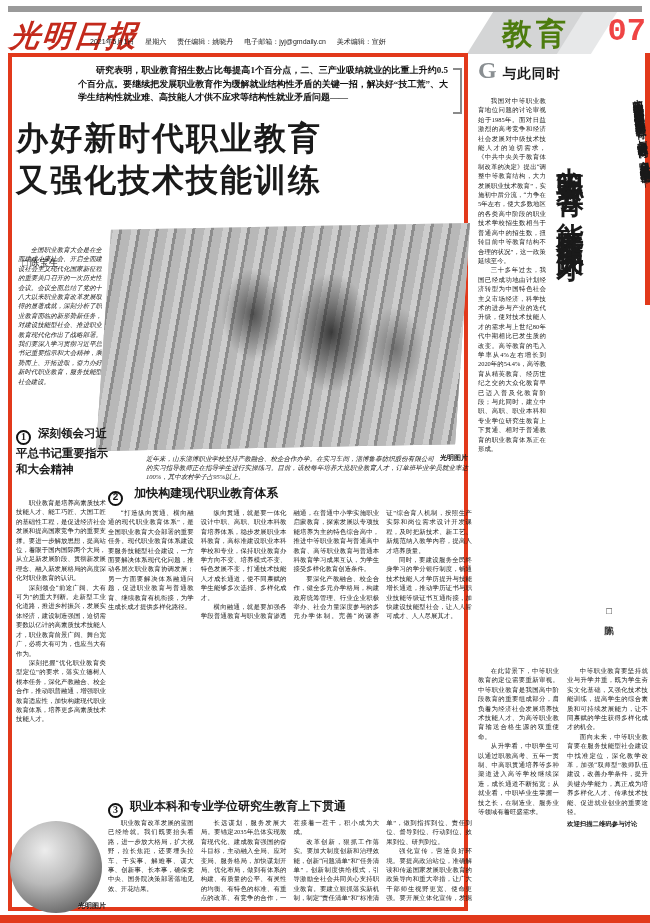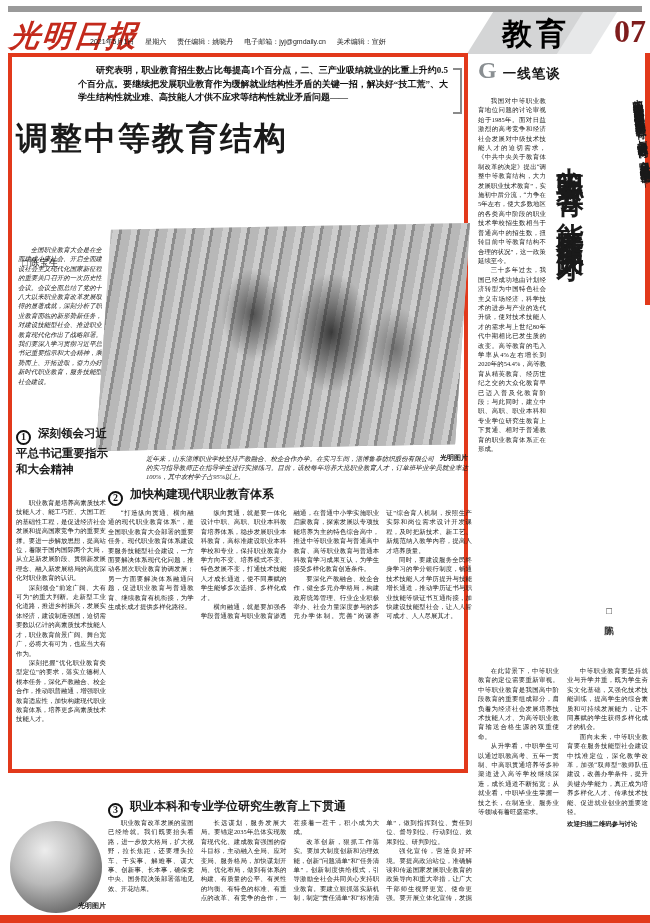--- a/index.html
+++ b/index.html
@@ -18,28 +18,28 @@
   }
   .dateline { position:absolute; left:90px; top:37px; font-size:7px; color:#222; white-space:nowrap;
     font-family:"Liberation Sans","DejaVu Sans",sans-serif; }
   .dateline span { margin-right:9px; }
   .ribbon { position:absolute; left:452px; top:12px; width:198px; height:44px; }
   .ribbon .band1 { position:absolute; left:28px; top:0; width:110px; height:42px;
     background:#d4d5d6; transform:skewX(-32deg); }
   .ribbon .band2 { position:absolute; left:118px; top:0; width:34px; height:42px;
     background:#e7e8e9; transform:skewX(-32deg); }
   .ribbon .section-name { position:absolute; left:50px; top:2px; font-size:30px; font-weight:900;
-    color:#000000; letter-spacing:4px; }
+    color:#4d7c0f; letter-spacing:4px; }
   .ribbon .pageno { position:absolute; right:4px; top:1px; font-size:32px; font-weight:bold;
-    color:#7f1d1d; font-family:Liberation Serif, serif; }
+    color:#ef4444; font-family:Liberation Mono, monospace; }
   .right-strip { position:absolute; left:645px; top:53px; width:5px; height:252px; background:#e2391b; }
   .bottom-bar { position:absolute; left:0; top:915px; width:650px; height:8px; background:#e2391b; }
 
   
-  .main-box { position:absolute; left:8px; top:53px; width:460px; height:720px;
+  .main-box { position:absolute; left:8px; top:53px; width:460px; height:858px;
     border:4px solid #e2391b; background:#fff; }
   .standfirst { position:absolute; left:66px; top:7px; width:370px; font-size:9px; font-weight:bold;
     line-height:13.5px; text-align:justify; text-indent:2em; color:#111; }
   .bracket { position:absolute; left:441px; top:11px; width:9px; height:46px;
     border-top:2px solid #8a8a8a; border-right:2px solid #8a8a8a; border-bottom:2px solid #8a8a8a; }
   .headline { position:absolute; left:4px; top:60px; font-size:32px; font-weight:900;
     letter-spacing:2px; line-height:42px; white-space:nowrap; }
   .byline-main { position:absolute; left:10px; top:156px; font-size:9.5px;margin-top:44px; }
   .intro { position:absolute; left:6px; top:188px; width:84px; height:182px; font-size:6.4px;
     font-style:italic; line-height:9.2px; text-align:justify; overflow:hidden; }
@@ -56,21 +56,21 @@
   }
   .caption { position:absolute; left:134px; top:397px; width:322px; font-size:6.5px;
     font-style:italic; line-height:9px; text-align:justify; }
   .caption .credit { float:right; font-style:normal; font-weight:bold; font-size:7px; margin-left:6px; }
 
   .sec-header { position:absolute; font-weight:800; line-height:16px; }
   .sec-badge { display:inline-flex; width:15px; height:15px; border:2px solid #111; border-radius:50%;
     align-items:center; justify-content:center; font-size:10px; font-weight:900; margin-right:4px;
     vertical-align:-3px; }
   .sec1-h { left:4px; top:368px; width:100px; font-size:11.5px;font-family:Liberation Serif, serif; }
-  .sec2-h { left:96px; top:429px; width:320px; font-size:12px; }
+  .sec2-h { left:96px; top:429px; width:320px; font-size:12px;font-family:Liberation Mono, monospace; }
   .sec3-h { left:96px; top:741px; width:330px; font-size:12px; }
 
   .bodytext { font-size:6.4px; line-height:9.4px; text-align:justify; overflow:hidden; }
   .bodytext p { text-indent:2em; }
   .sec1-body { position:absolute; left:4px; top:441px; width:90px; height:322px; }
   .sec2-body { position:absolute; left:96px; top:451px; width:364px; height:286px;
     column-count:4; column-gap:7px; }
   .sec3-body { position:absolute; left:96px; top:761px; width:364px; height:92px;
     column-count:4; column-gap:7px; }
 
@@ -120,21 +120,22 @@
   </div>
 
   <div class="right-strip"></div>
 
   <section class="main-box">
 
     <p class="standfirst">研究表明，职业教育招生数占比每提高1个百分点，二、三产业吸纳就业的比重上升约0.5个百分点。要继续把发展职业教育作为缓解就业结构性矛盾的关键一招，解决好“技工荒”、大学生结构性就业难、高技能人才供不应求等结构性就业矛盾问题——</p>
     <div class="bracket"></div>
 
     <div class="headline">
-      <div>调整中等教育结构</div>
+      <div>办好新时代职业教育</div>
+      <div>又强化技术技能训练</div>
     </div>
 
     <div class="byline-main">□ 陈宝生</div>
 
     <div class="intro bodytext">
       <p>全国职业教育大会是在全面建成小康社会、开启全面建设社会主义现代化国家新征程的重要关口召开的一次历史性会议。会议全面总结了党的十八大以来职业教育改革发展取得的显著成就，深刻分析了职业教育面临的新形势新任务，对建设技能型社会、推进职业教育现代化作出了战略部署。我们要深入学习贯彻习近平总书记重要指示和大会精神，乘势而上、开拓进取，奋力办好新时代职业教育，服务技能型社会建设。</p>
     </div>
 
     <div class="photo"></div>
 
@@ -179,21 +180,21 @@
 
     <div class="circle-photo"></div>
     <div class="photo2-credit">光明图片</div>
 
   </section>
 
   <aside>
 
     <div class="sb-header">
       <span class="sb-logo">G</span>
-      <span class="sb-title">一线笔谈</span>
+      <span class="sb-title">与此同时</span>
     </div>
 
     <div class="sb-topcol bodytext">
       <p>我国对中等职业教育地位问题的讨论审视始于1985年。面对日益激烈的高考竞争和经济社会发展对中级技术技能人才的迫切需求，《中共中央关于教育体制改革的决定》提出“调整中等教育结构，大力发展职业技术教育”，实施初中后分流，“力争在5年左右，使大多数地区的各类高中阶段的职业技术学校招生数相当于普通高中的招生数，扭转目前中等教育结构不合理的状况”，这一政策延续至今。</p>
       <p>三十多年过去，我国已经成功地由计划经济转型为中国特色社会主义市场经济，科学技术的进步与产业的迭代升级，使对技术技能人才的需求与上世纪80年代中期相比已发生质的改变。高等教育的毛入学率从4%左右增长到2020年的54.4%，高等教育从精英教育、经历世纪之交的大众化教育早已迈入普及化教育阶段；与此同时，建立中职、高职、职业本科和专业学位研究生教育上下贯通、相对于普通教育的职业教育体系正在形成。</p>
     </div>
 
     <div class="sb-subtitle">中等职业教育是我国高中阶段与普通高中教育同等重要的类型教育，与普通高中教育不同，它肩负着就业与升学的双重使命——</div>
 
     <div class="sb-bigtitle">中等职业教育，能培养什么样的人才？</div>

